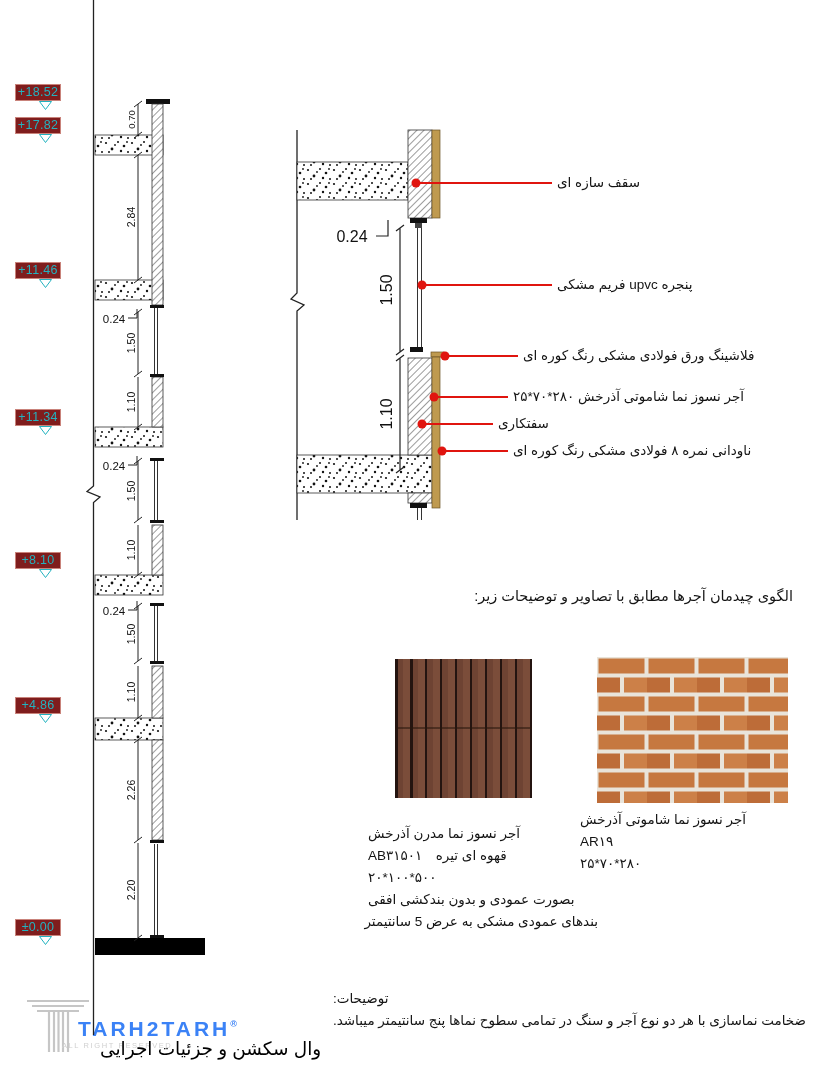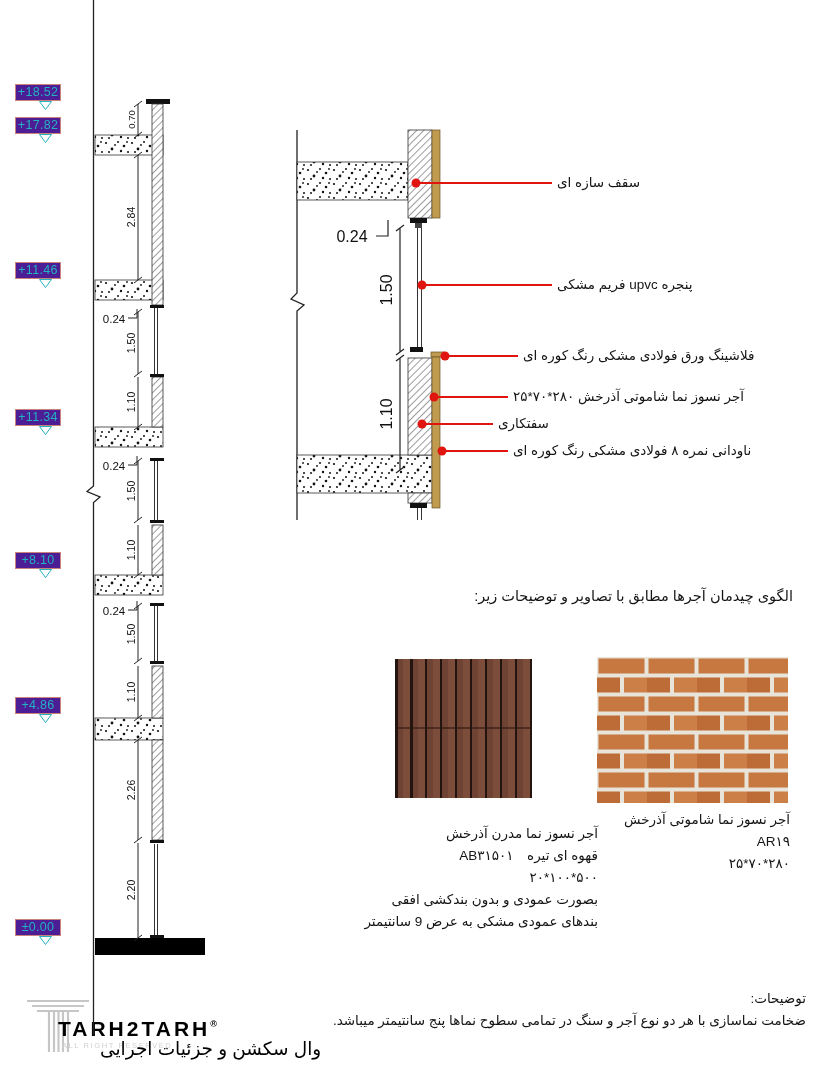--- a/index.html
+++ b/index.html
@@ -4,41 +4,41 @@
 <style>
   html,body{margin:0;padding:0;}
   body{
     width:816px;height:1080px;position:relative;background:#ffffff;overflow:hidden;
     font-family:"Liberation Sans","DejaVu Sans",sans-serif;color:#111;
   }
   .abs{position:absolute;}
   
   .elev{position:absolute;left:15px;width:46px;}
   .ebox{display:block;border:1px solid #c9837b;color:#23b2bf;font-size:12.5px;
-        line-height:15px;height:15px;text-align:center;background:#4c1d95;letter-spacing:.3px;}
+        line-height:15px;height:15px;text-align:center;background:#7f1d1d;letter-spacing:.3px;}
   .earrow{display:block;margin:0 0 0 24px;}
   
   .callout-label{position:absolute;font-size:13.5px;direction:rtl;white-space:nowrap;color:#141414;}
   
-  .rtl{direction:rtl;text-align:right;}
+  .rtl{direction:rtl;text-align:left;}
   .pattern-heading{position:absolute;right:23px;top:588px;font-size:14.5px;color:#141414;}
   .caption{position:absolute;font-size:13.5px;line-height:22px;color:#141414;margin-top:24px;}
   .caption div{white-space:nowrap;}
   .notes{position:absolute;right:10px;top:988px;font-size:13.5px;line-height:22px;color:#141414;}
   
   .plank-img{position:absolute;left:395px;top:659px;width:137px;height:139px;
     background:
       linear-gradient(180deg, rgba(0,0,0,0) 0 49%, rgba(40,22,12,.55) 49% 50.6%, rgba(0,0,0,0) 50.6% 100%),
       repeating-linear-gradient(90deg,#241410 0 2.5px,#6e4333 2.5px 8px,#7b4d3a 8px 15px);
   }
   
   .drawing-title{position:absolute;left:100px;top:1038px;font-size:18.5px;direction:rtl;color:#000;}
   .logo{position:absolute;left:22px;top:993px;width:220px;height:70px;color:#c9c9c9;}
   .logo-text{position:absolute;left:36px;top:24px;font-size:21px;font-weight:bold;
-             letter-spacing:3px;color:#000000;}
+             letter-spacing:3px;color:#3b82f6;padding-left:20px;}
   .logo-reg{font-size:9px;vertical-align:9px;letter-spacing:0;}
   .logo-sub{position:absolute;left:40px;top:48px;font-size:7.5px;letter-spacing:1.6px;color:#d0d0d0;}
   svg text{font-family:"Liberation Sans","DejaVu Sans",sans-serif;}
 </style>
 </head>
 <body>
 
 <svg class="abs" style="left:0;top:0;z-index:2" width="230" height="1080" viewBox="0 0 230 1080">
   <defs>
     <pattern id="hatch" width="5" height="5" patternUnits="userSpaceOnUse" patternTransform="rotate(45)">
@@ -262,21 +262,21 @@
     </pattern>
   </defs>
   <rect width="191" height="146" fill="url(#bricks)"></rect>
 </svg>
 
 <div class="caption rtl" style="right:218px;top:799px;width:230px">
   <div>آجر نسوز نما مدرن آذرخش</div>
   <div>قهوه ای تیره AB۳۱۵۰۱</div>
   <div>۵۰۰*۱۰۰*۲۰</div>
   <div>بصورت عمودی و بدون بندکشی افقی</div>
-  <div>بندهای عمودی مشکی به عرض 9 سانتیمتر</div>
+  <div>بندهای عمودی مشکی به عرض 5 سانتیمتر</div>
 </div>
 
 <div class="caption rtl" style="right:26px;top:785px;width:210px">
   <div>آجر نسوز نما شاموتی آذرخش</div>
   <div>AR۱۹</div>
   <div>۲۸۰*۷۰*۲۵</div>
 </div>
 
 <div class="notes rtl">
   <div>توضیحات:</div>

